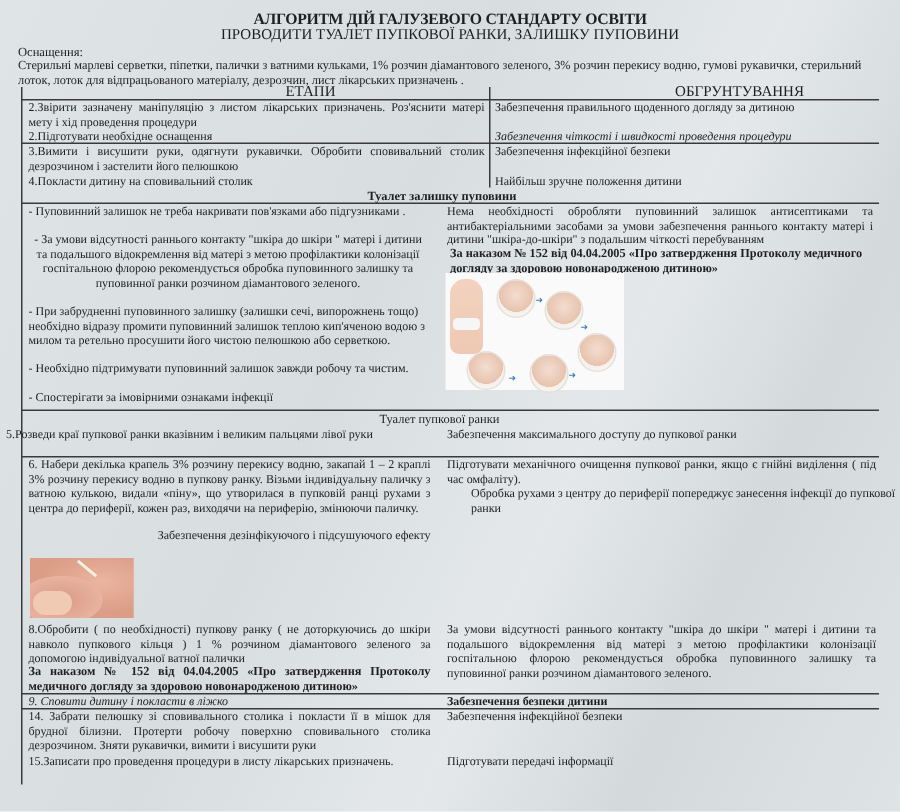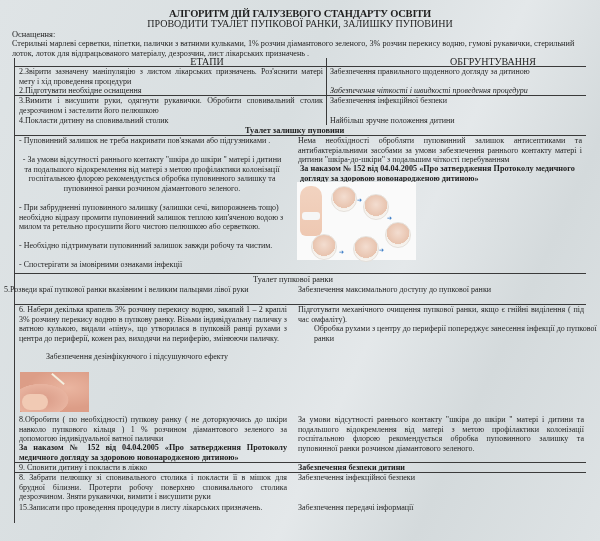--- a/index.html
+++ b/index.html
@@ -88,35 +88,35 @@
 </div>
 
 <div class="hline" style="left:14px; top:273px; width:572px;"></div>
 <div class="sect" style="left:253px; top:275px;">Туалет пупкової ранки</div>
 
 <div class="cell" style="left:4px; top:285px; width:268px;">5.Розведи краї пупкової ранки вказівним і великим пальцями  лівої руки</div>
 <div class="cell" style="left:298px; top:285px; width:286px;">Забезпечення максимального доступу до пупкової ранки</div>
 <div class="hline" style="left:14px; top:304px; width:572px;"></div>
 
 <div class="cell" style="left:19px; top:305px; width:268px;">6. Набери декілька крапель 3% розчину перекису водню, закапай 1 – 2 краплі 3% розчину перекису водню в пупкову ранку. Візьми індивідуальну паличку з ватною кулькою, видали «піну», що утворилася в пупковій ранці рухами з центра до периферії, кожен раз, виходячи на периферію, змінюючи паличку.</div>
-<div class="cell" style="left:3px; top:352px; width:268px; text-align:center;">Забезпечення дезінфікуючого  і підсушуючого ефекту</div>
+<div class="cell" style="left:19px; top:352px; width:268px; text-align:right;">Забезпечення дезінфікуючого  і підсушуючого ефекту</div>
 <div class="cell" style="left:298px; top:305px; width:286px;">Підготувати механічного очищення пупкової ранки, якщо є гнійні виділення ( під час омфаліту).</div>
 <div class="cell" style="left:298px; top:324px; width:286px; text-align:left;margin-left:16px;">Обробка рухами з центру до периферії попереджує занесення інфекції до пупкової ранки</div>
 
 <div class="img-wound">
   <div class="hand"></div>
     <div class="stick"></div>
 </div>
 
 <div class="cell" style="left:19px; top:415px; width:268px;">8.Обробити ( по необхідності) пупкову ранку ( не доторкуючись до шкіри навколо пупкового кільця ) 1 % розчином діамантового зеленого за допомогою індивідуальної ватної палички</div>
 <div class="cell bold" style="left:19px; top:443px; width:268px;">За наказом № 152  від   04.04.2005  «Про затвердження Протоколу медичного догляду за здоровою новонародженою дитиною»</div>
 <div class="cell" style="left:298px; top:415px; width:286px;">За умови відсутності раннього контакту "шкіра до шкіри " матері і дитини та подальшого відокремлення від матері з метою профілактики колонізації госпітальною флорою рекомендується обробка пуповинного залишку та пуповинної ранки розчином діамантового зеленого.</div>
 
 <div class="hline" style="left:14px; top:462px; width:572px;"></div>
-<div class="cell" style="left:19px; top:463px; width:268px;">9. Сповити дитину і покласти в ліжко</div>
+<div class="cell" style="left:19px; top:463px; width:268px;font-style:italic;">9. Сповити дитину і покласти в ліжко</div>
 <div class="cell" style="left:298px; top:463px; width:286px;font-weight:bold;">Забезпечення безпеки дитини</div>
 <div class="hline" style="left:14px; top:472px; width:572px;"></div>
 
-<div class="cell" style="left:19px; top:473px; width:268px;">8. Забрати пелюшку зі сповивального столика і покласти її  в мішок для брудної білизни. Протерти робочу поверхню сповивального столика дезрозчином. Зняти рукавички, вимити і висушити руки</div>
+<div class="cell" style="left:19px; top:473px; width:268px;">14. Забрати пелюшку зі сповивального столика і покласти її  в мішок для брудної білизни. Протерти робочу поверхню сповивального столика дезрозчином. Зняти рукавички, вимити і висушити руки</div>
 <div class="cell" style="left:298px; top:473px; width:286px;">Забезпечення інфекційної безпеки</div>
 
 <div class="cell" style="left:19px; top:503px; width:250px; text-align:left;">15.Записати про проведення процедури в листу  лікарських призначень.</div>
-<div class="cell" style="left:298px; top:503px; width:286px;">Забезпечення передачі інформації</div>
+<div class="cell" style="left:298px; top:503px; width:286px;">Підготувати передачі інформації</div>
 
 </body></html>

